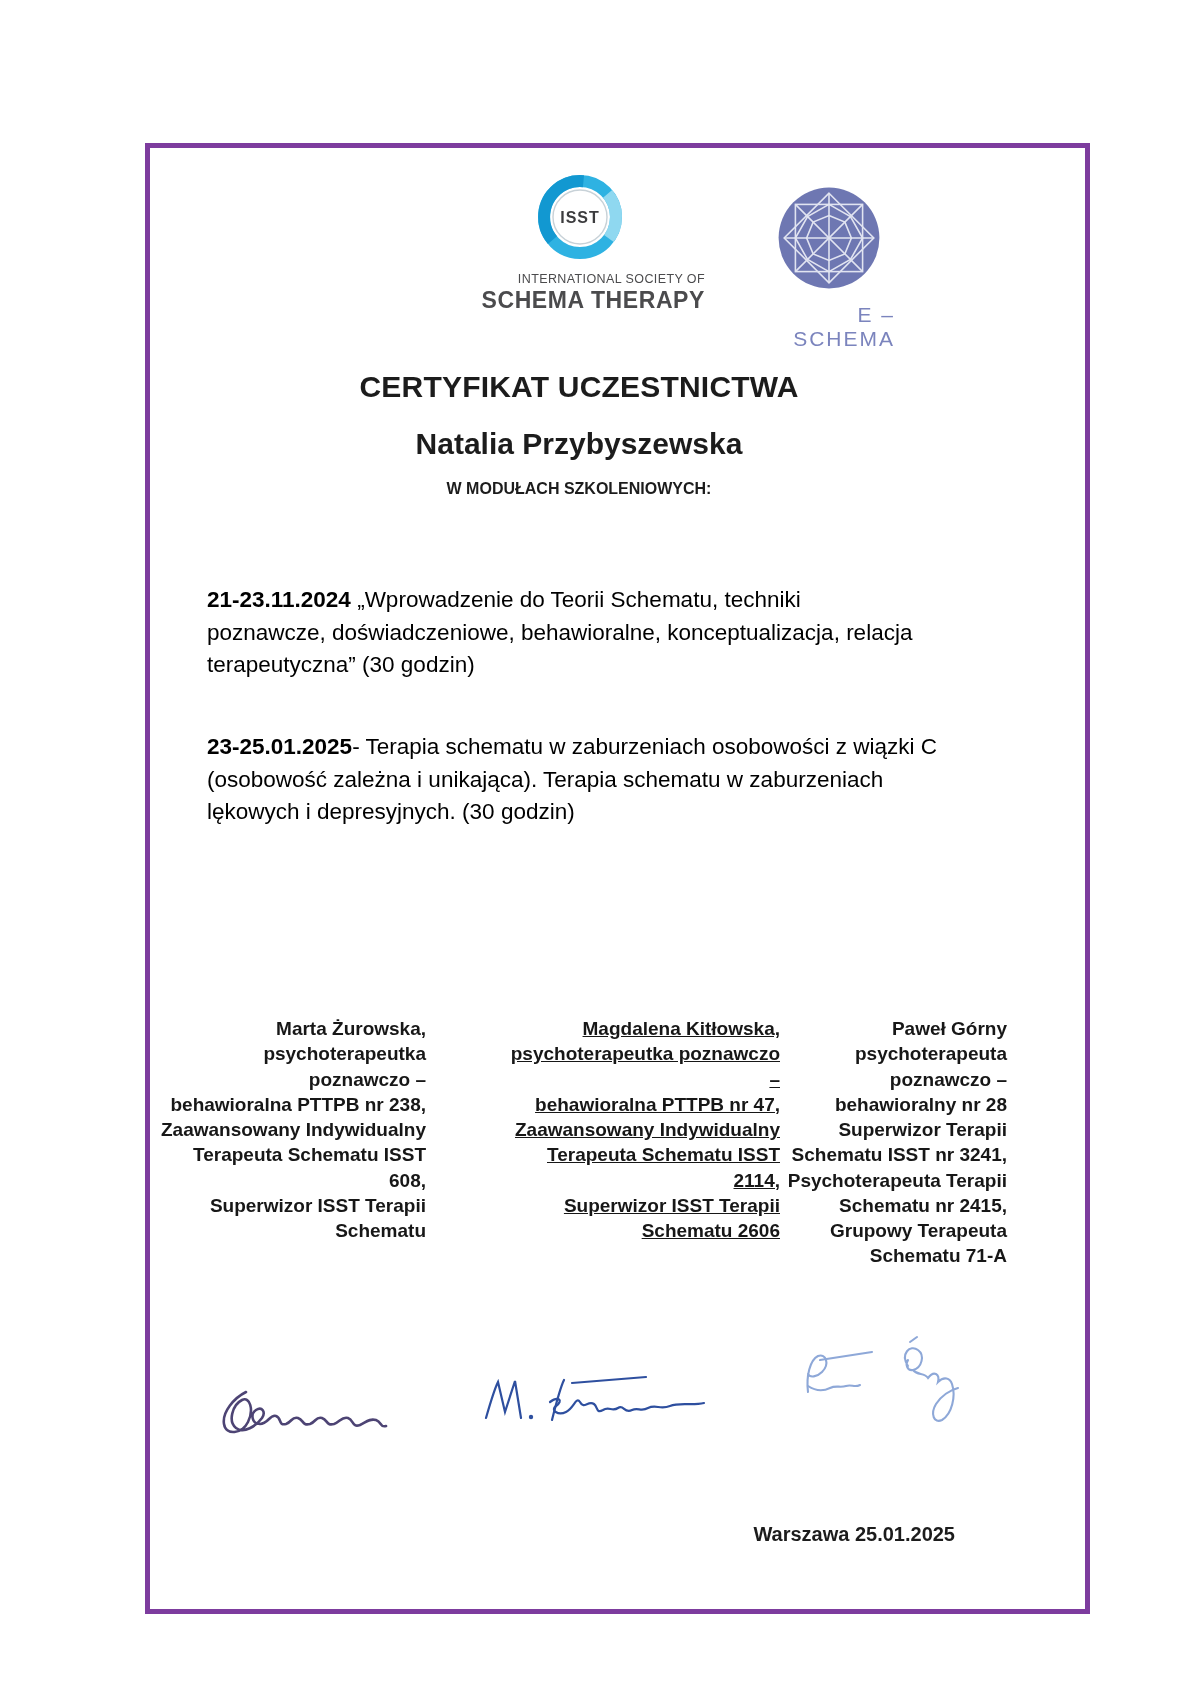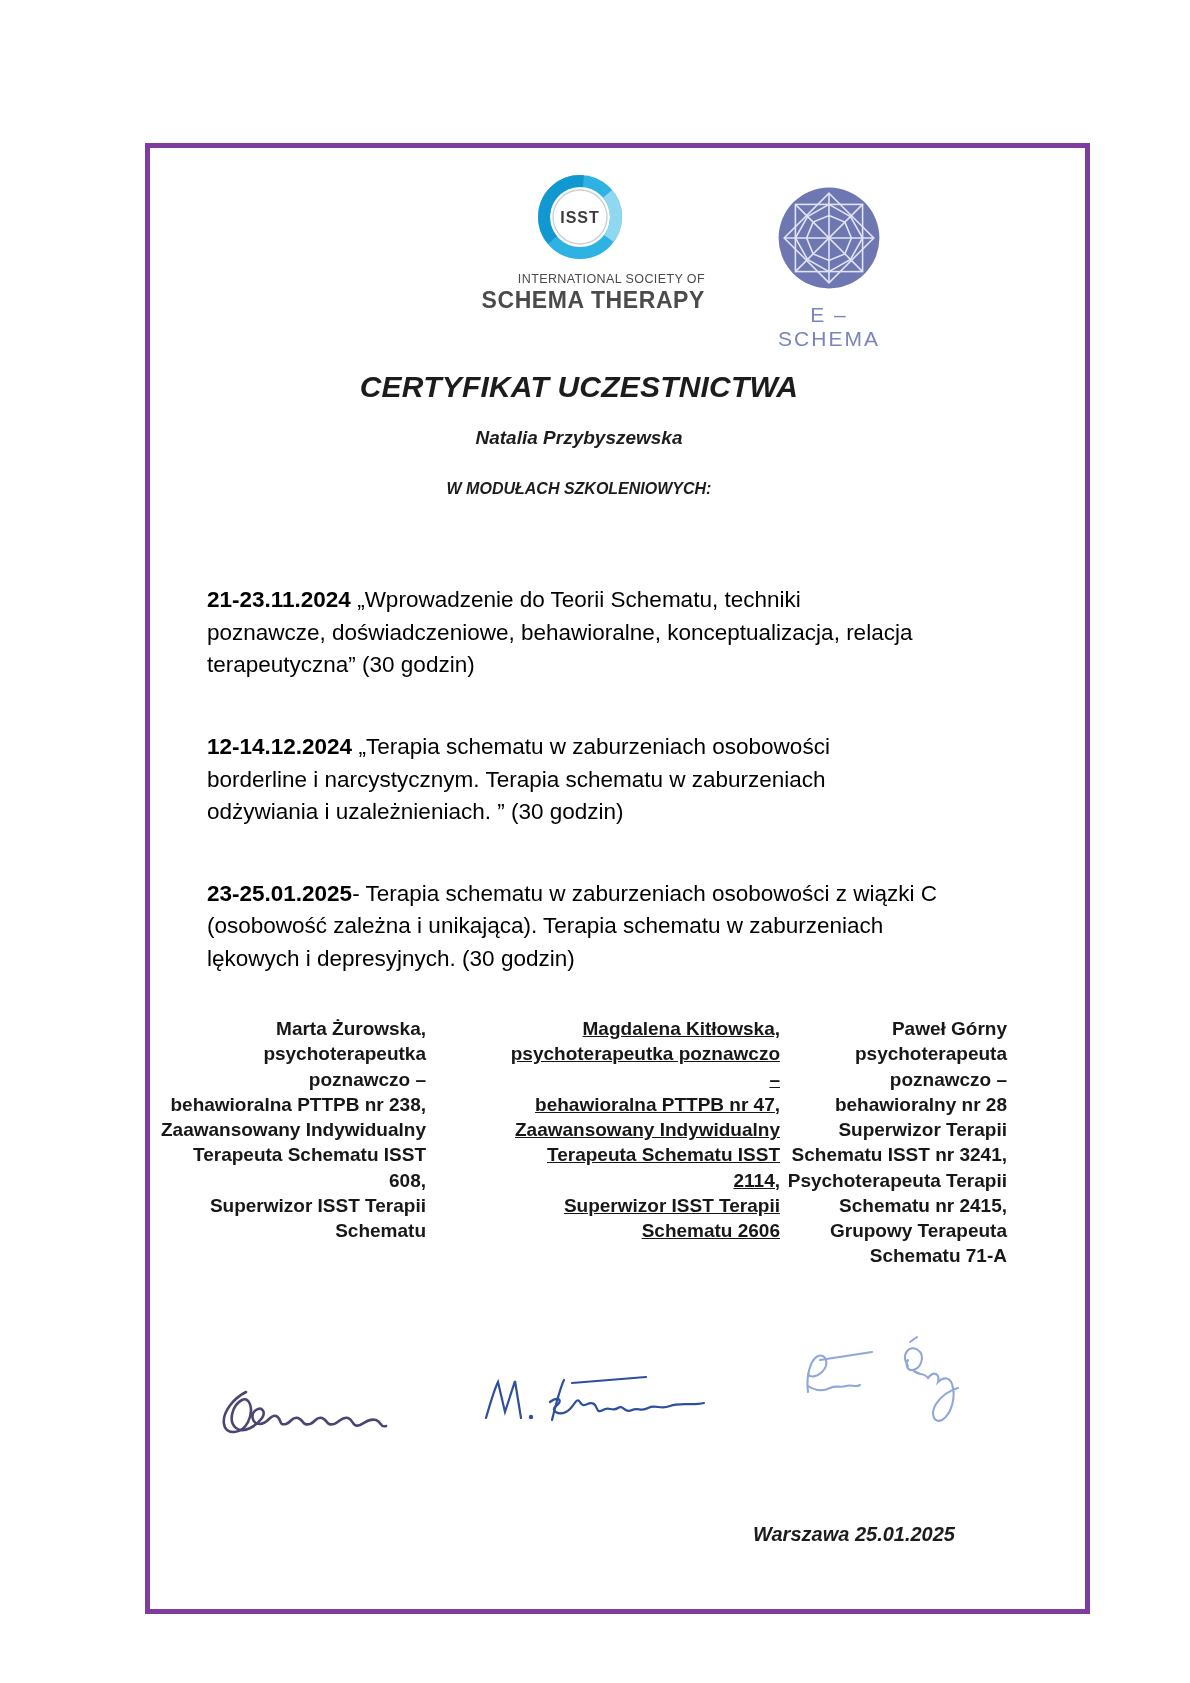--- a/index.html
+++ b/index.html
@@ -12,26 +12,26 @@
   .frame {
     position:absolute; left:145px; top:143px; width:945px; height:1471px;
     border:5px solid #7d3c9e;
   }
   
   .adalta { left:196px; top:164px; width:190px; }
   .adalta-word { margin-left:22px; margin-top:0px; font-size:30px; font-weight:bold; font-style:italic; letter-spacing:0.5px; color:#141414; }
   .isst { left:455px; top:170px; width:250px; text-align:right; }
   .isst-line1 { margin-top:7px; font-size:12.5px; font-weight:400; color:#4b4b4d; letter-spacing:0.4px; }
   .isst-line2 { font-size:23px; font-weight:bold; color:#4b4b4d; letter-spacing:0.6px; margin-top:1px; }
-  .eschema { left:763px; top:182px; width:132px; text-align:center; }
+  .eschema { left:763px; top:182px; width:132px; text-align:right; }
   .eschema-word { margin-top:9px; font-size:21px; color:#7b84bd; letter-spacing:2px; }
   
-  .center-col { left:203px; width:752px; text-align:center;font-style:italic; }
+  .center-col { left:203px; width:752px; text-align:center; }
   .cert-title { top:370px; font-size:30px; font-weight:bold; letter-spacing:0.2px; }
-  .participant { top:427px; font-size:19px; font-weight:bold; }
+  .participant { top:427px; font-size:30px; font-weight:bold; }
   .modules-heading { top:480px; font-size:16px; font-weight:bold; }
   
   .modules { left:207px; top:584px; width:765px; font-size:22.5px; line-height:1.45; color:#000000; }
   .module { margin-bottom:49px; white-space:pre-line; }
   .module-date { font-weight:bold; }
   
   .sig-col { top:1016px; text-align:right; font-size:19px; font-weight:bold; line-height:1.33; white-space:pre-line; color:#171717; }
   .sig-col1 { left:158px; width:268px; }
   .sig-col2 { left:498px; width:282px;text-decoration:underline; }
   .sig-col3 { left:782px; width:225px; }
@@ -80,23 +80,20 @@
   </div>
 
   <div class="abs center-col cert-title">CERTYFIKAT UCZESTNICTWA</div>
   <div class="abs center-col participant">Natalia Przybyszewska</div>
   <div class="abs center-col modules-heading">W MODUŁACH SZKOLENIOWYCH:</div>
 
   <div class="abs modules">
     <p class="module"><span class="module-date">21-23.11.2024</span><span> „Wprowadzenie do Teorii Schematu, techniki
 poznawcze, doświadczeniowe, behawioralne, konceptualizacja, relacja
 terapeutyczna” (30 godzin)</span></p>
-    <p class="module"><span class="module-date">12-14.12.2024</span><span> „Terapia schematu w zaburzeniach osobowości
-borderline i narcystycznym. Terapia schematu w zaburzeniach
-odżywiania i uzależnieniach. ” (30 godzin)</span></p>
     <p class="module"><span class="module-date">23-25.01.2025</span><span>- Terapia schematu w zaburzeniach osobowości z wiązki C
 (osobowość zależna i unikająca). Terapia schematu w zaburzeniach
 lękowych i depresyjnych. (30 godzin)</span></p>
   </div>
 
   <div class="abs sig-col sig-col1">Marta Żurowska,
 psychoterapeutka poznawczo –
 behawioralna PTTPB nr 238,
 Zaawansowany Indywidualny
 Terapeuta Schematu ISST 608,

